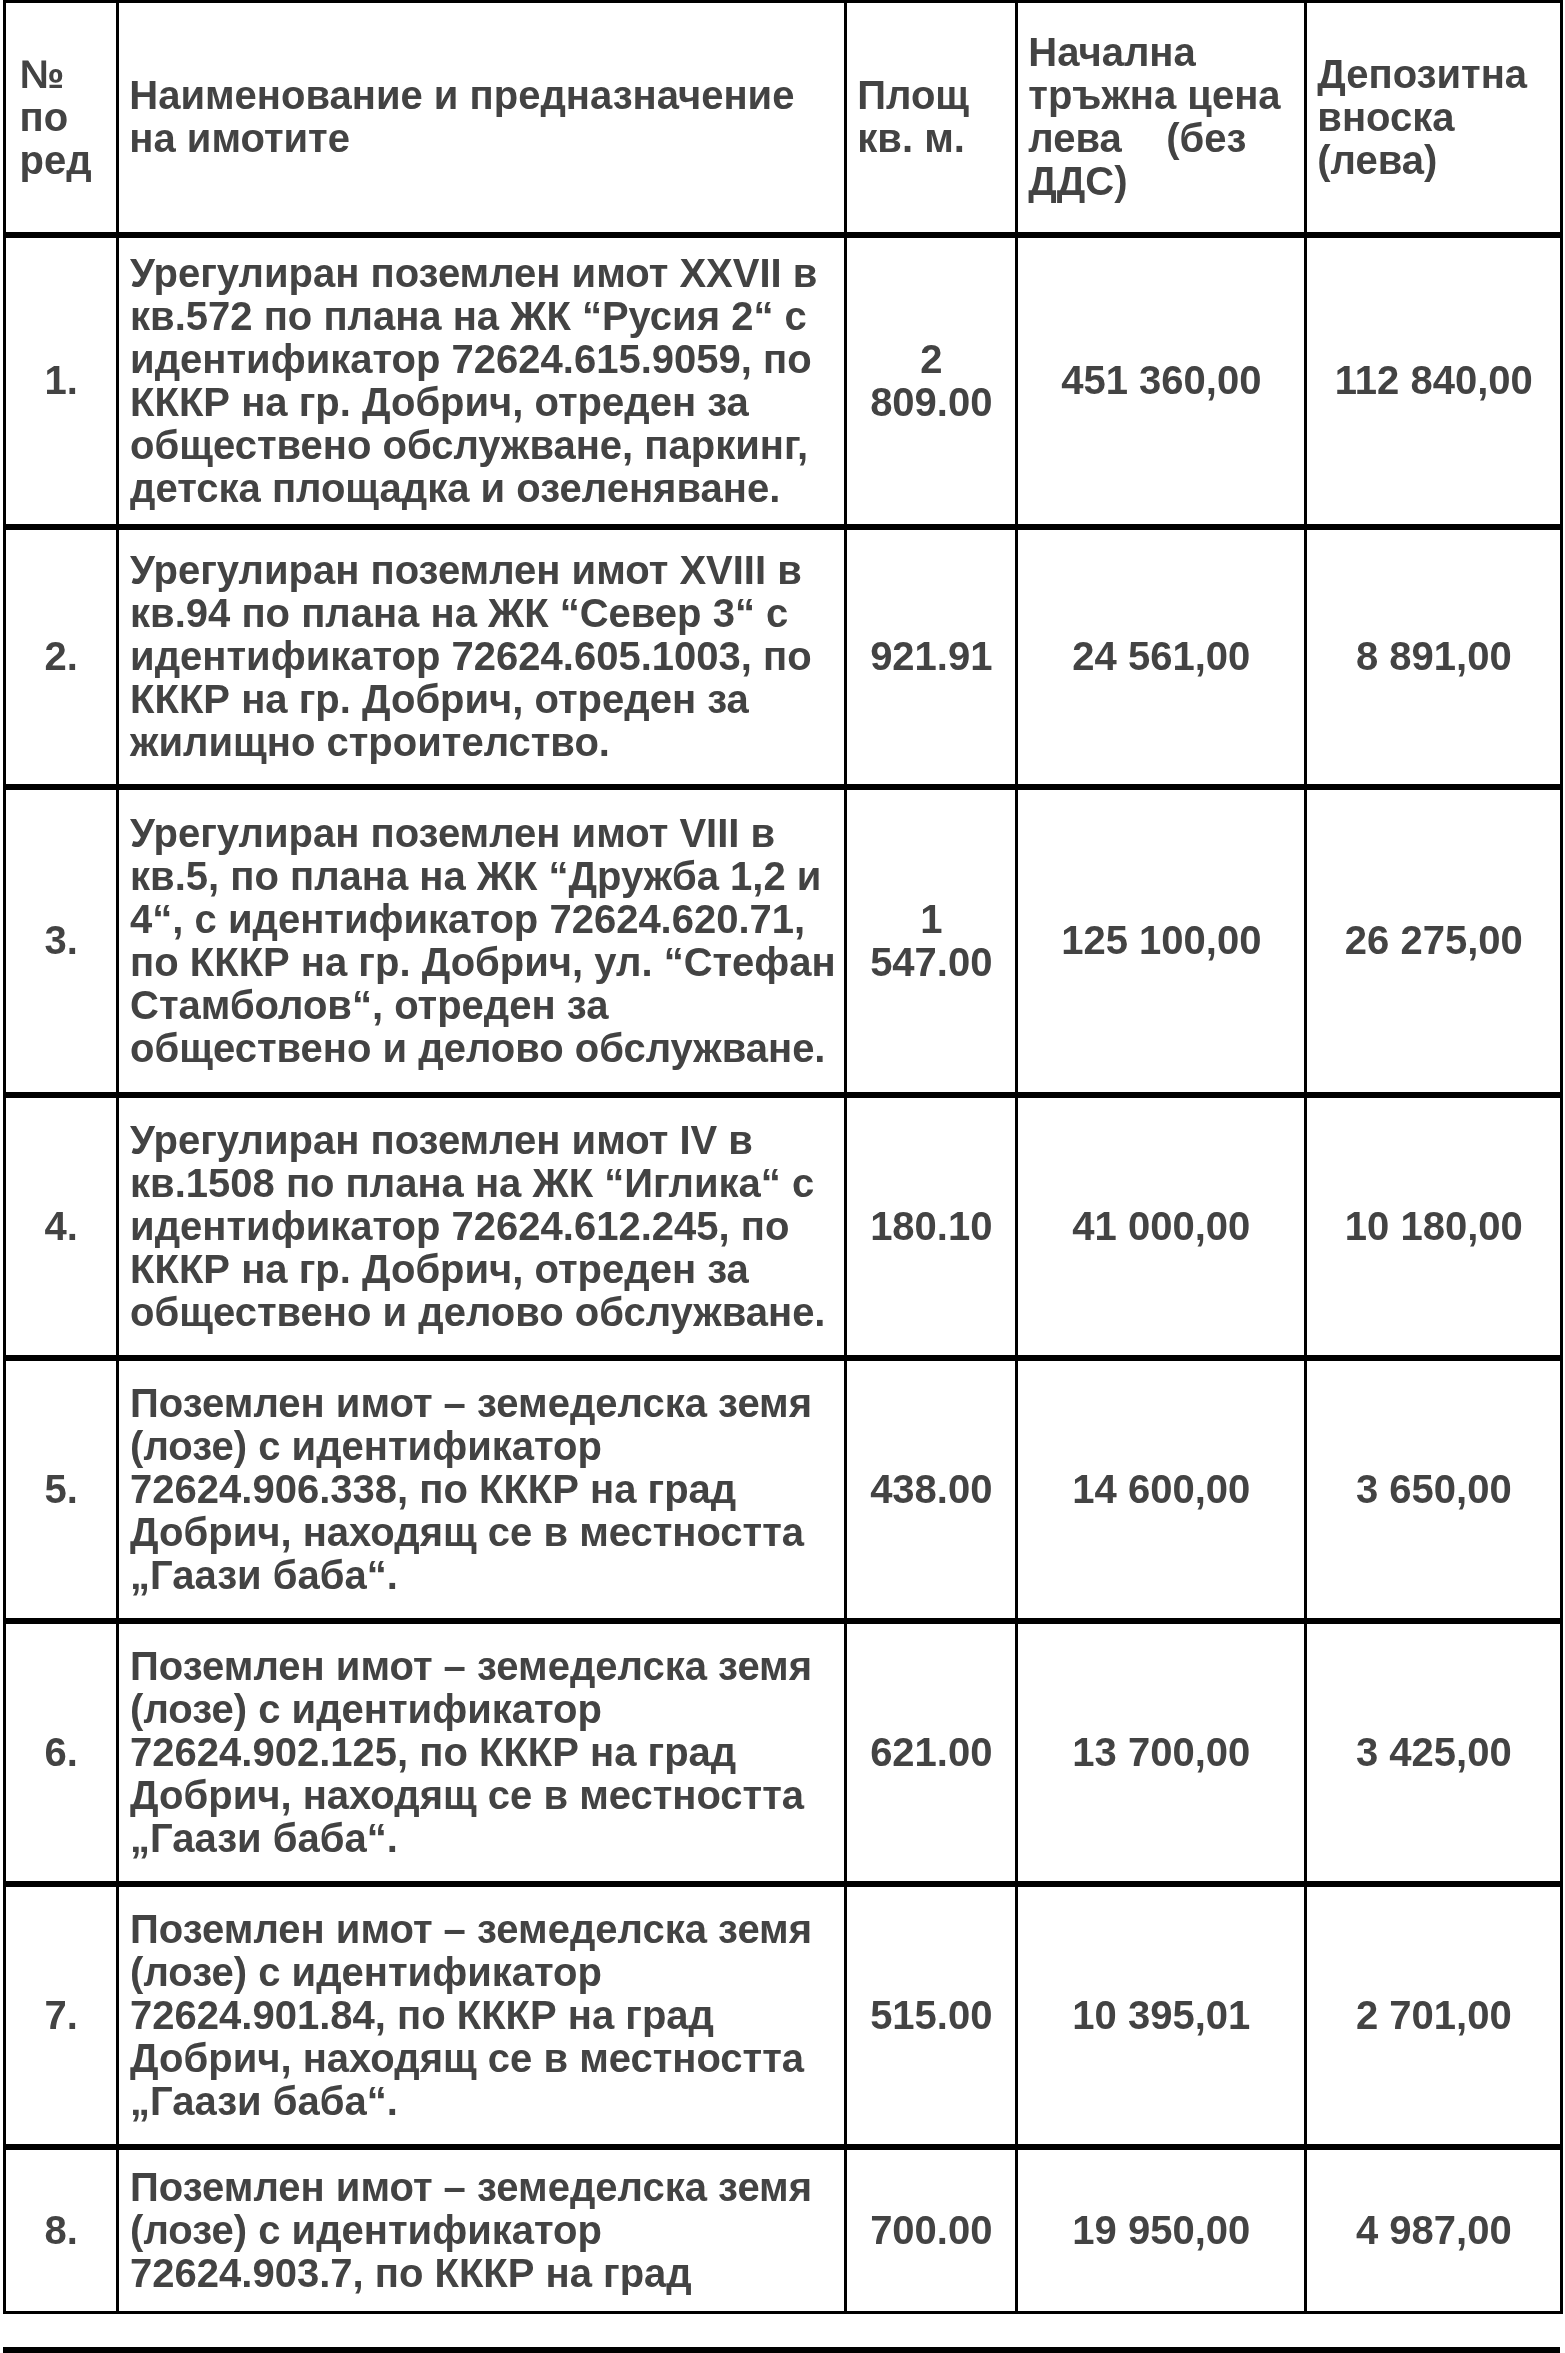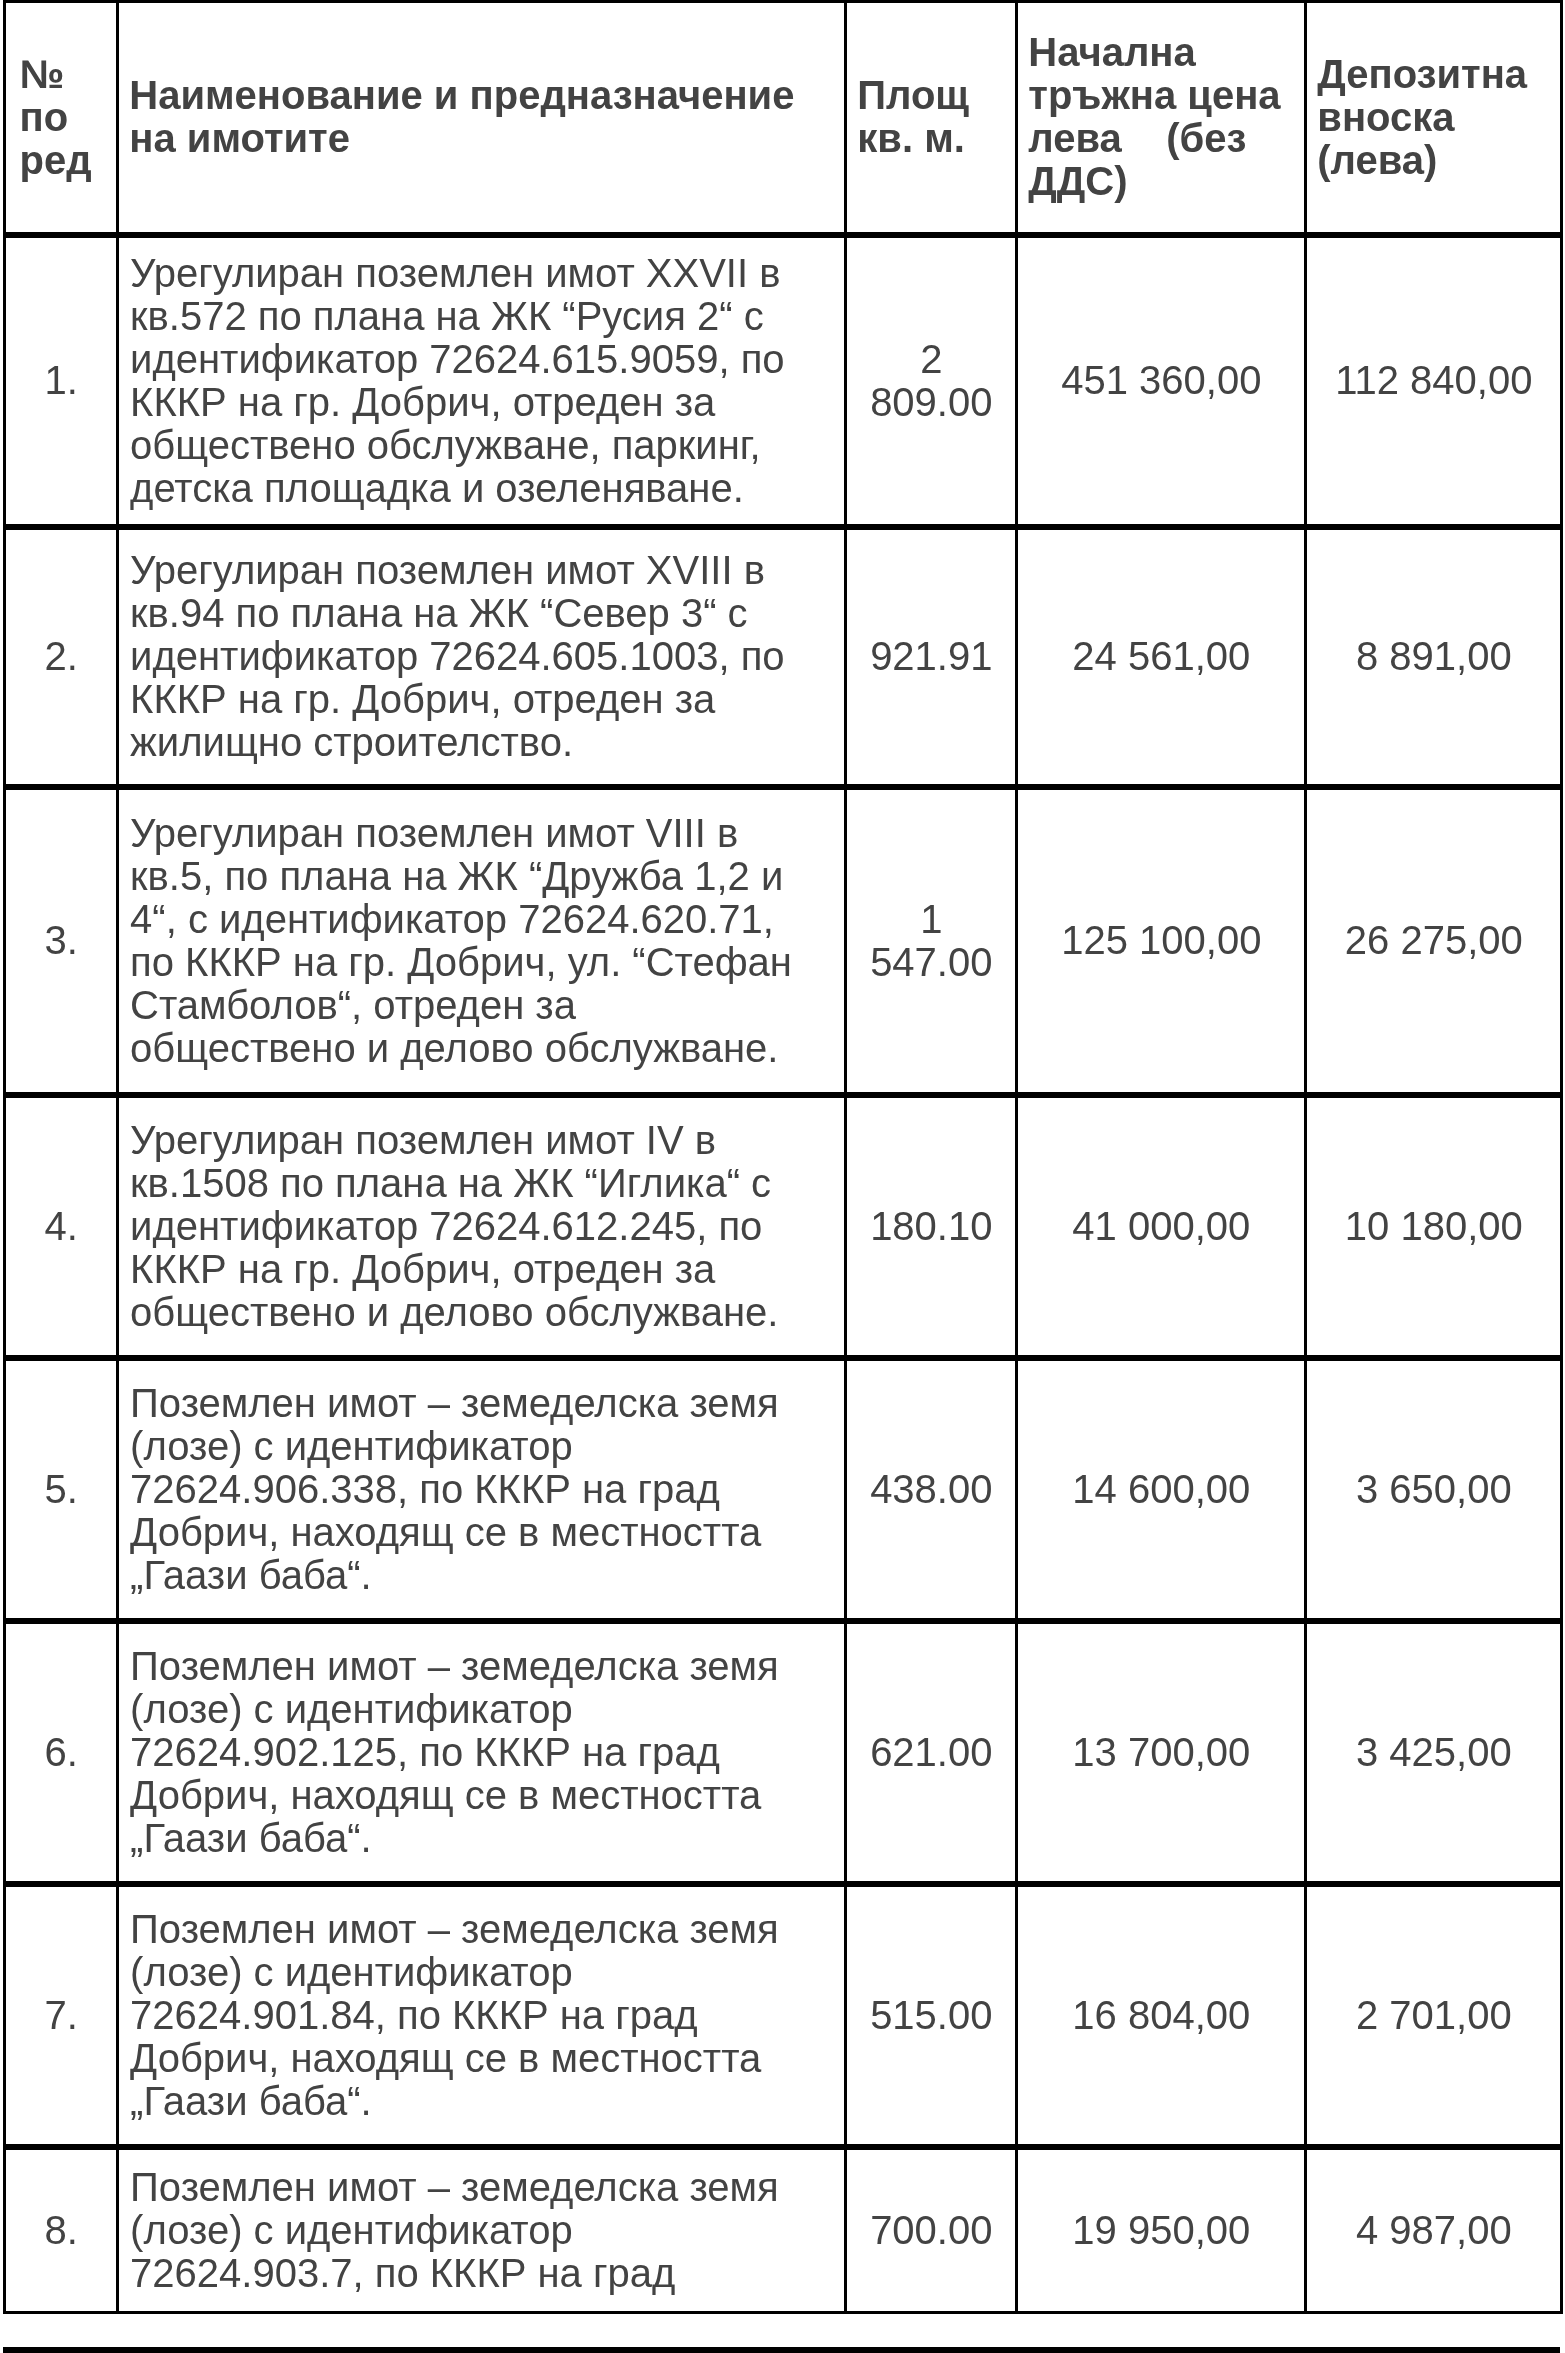--- a/index.html
+++ b/index.html
@@ -28,20 +28,21 @@
   col.c-price   { width: 289px; }
   col.c-deposit { width: 256px; }
 
   th, td {
     border: 3.3px solid #000;
     vertical-align: middle;
     font-size: 40px;
     line-height: 43px;
     white-space: pre-line;
     overflow: hidden;
+    font-weight: bold;
   }
   
   tr.data-row th, tr.data-row td { border-top-width: 6.6px; }
   thead th { border-bottom-width: 6.6px; }
 
   thead th {
     font-weight: 700;
     text-align: left;
     padding: 0 6.6px 0 10px;
   }
@@ -176,21 +177,21 @@
       <td class="cell-deposit">3 425,00</td>
     </tr>
     <tr class="data-row r7">
       <td class="cell-num">7.</td>
       <td class="cell-name">Поземлен имот – земеделска земя
 (лозе) с идентификатор
 72624.901.84, по КККР на град
 Добрич, находящ се в местността
 „Гаази баба“.</td>
       <td class="cell-area">515.00</td>
-      <td class="cell-price">16 804,00</td>
+      <td class="cell-price">10 395,01</td>
       <td class="cell-deposit">2 701,00</td>
     </tr>
     <tr class="data-row r8">
       <td class="cell-num">8.</td>
       <td class="cell-name">Поземлен имот – земеделска земя
 (лозе) с идентификатор
 72624.903.7, по КККР на град</td>
       <td class="cell-area">700.00</td>
       <td class="cell-price">19 950,00</td>
       <td class="cell-deposit">4 987,00</td>

